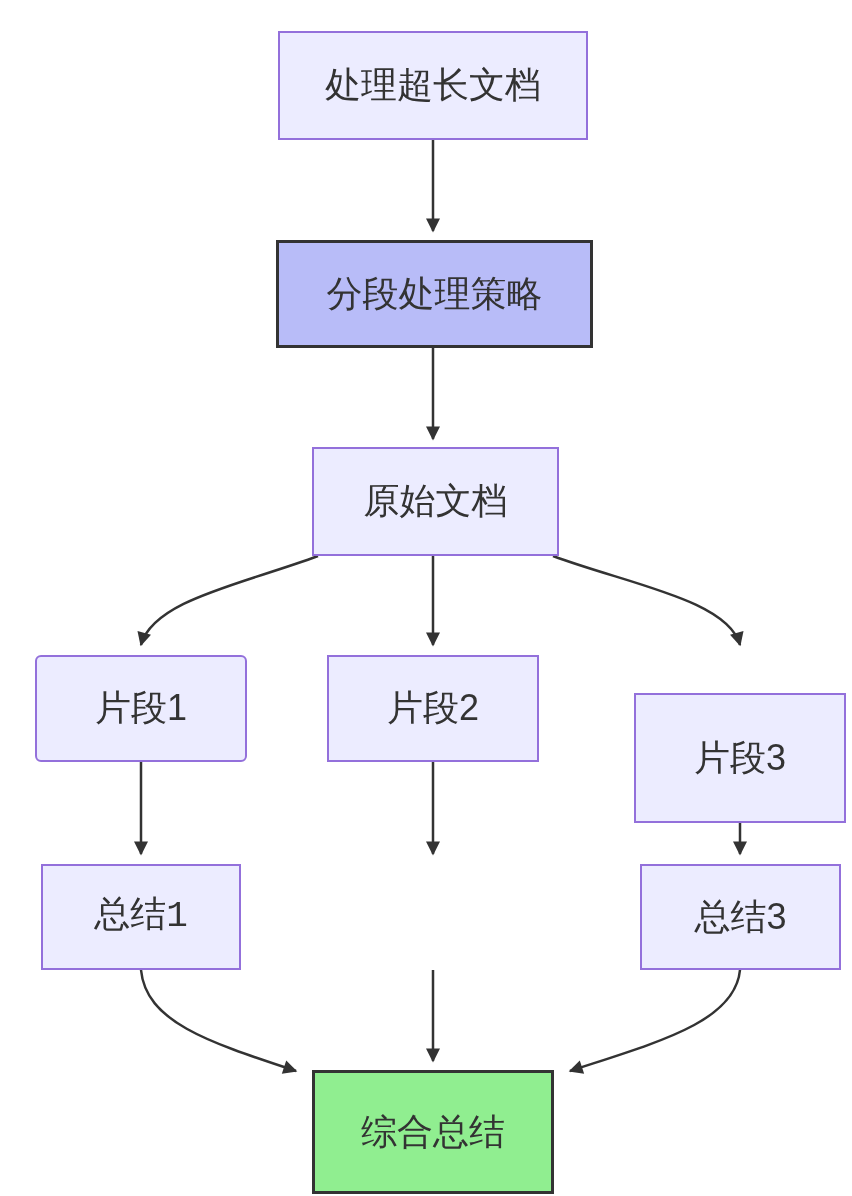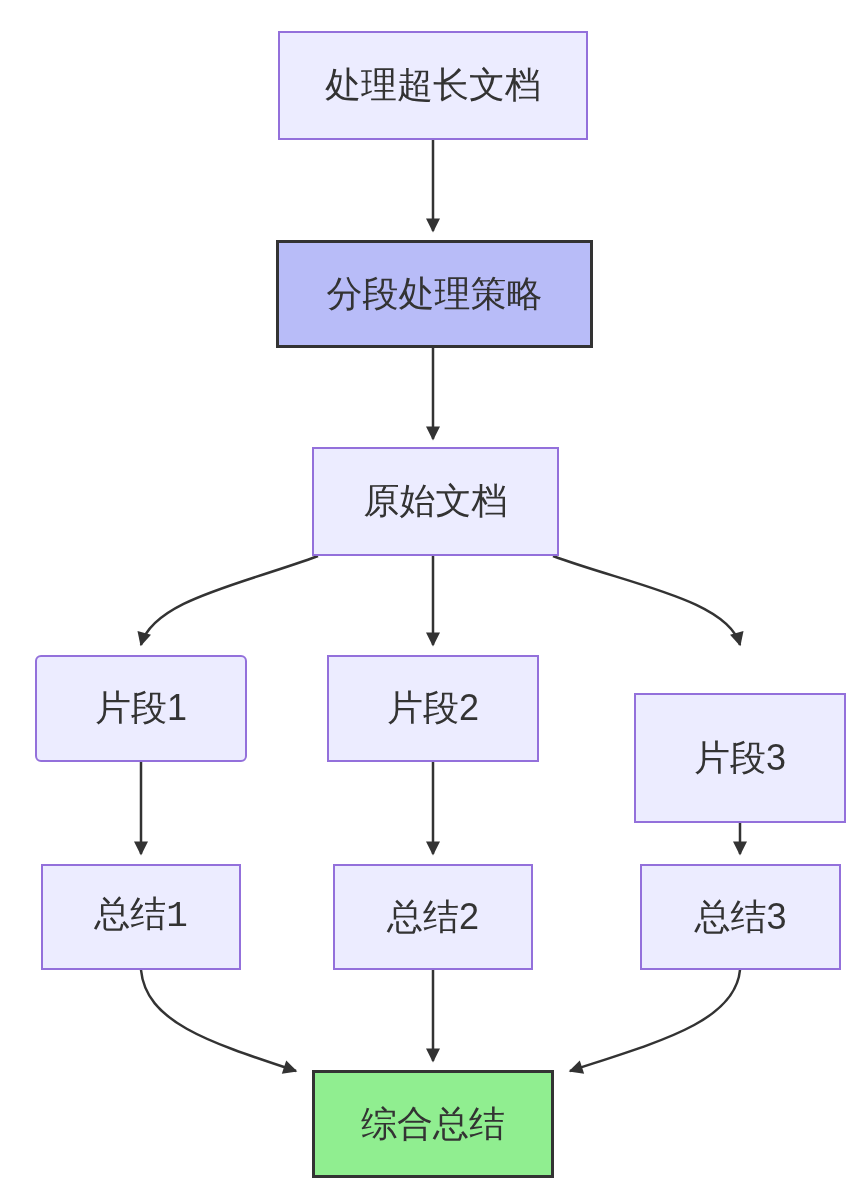--- a/index.html
+++ b/index.html
@@ -57,21 +57,21 @@
   }
   #node-process-doc   { left: 278px; top: 31px;   width: 310px; height: 109px; }
   #node-strategy      { left: 276px; top: 240px;  width: 317px; height: 108px; }
   #node-original-doc  { left: 312px; top: 447px;  width: 247px; height: 109px; }
   #node-segment1      { left: 35px;  top: 655px;  width: 212px; height: 107px; border-radius: 6px; }
   #node-segment2      { left: 327px; top: 655px;  width: 212px; height: 107px; }
   #node-segment3      { left: 634px; top: 655px;  width: 212px; height: 130px; margin-top: 38px; }
   #node-summary1      { left: 41px;  top: 864px;  width: 200px; height: 106px; font-family: Liberation Mono, monospace; }
   #node-summary2      { left: 333px; top: 864px;  width: 200px; height: 106px; }
   #node-summary3      { left: 640px; top: 864px;  width: 201px; height: 106px; }
-  #node-final-summary { left: 312px; top: 1070px; width: 242px; height: 108px; }
+  #node-final-summary { left: 312px; top: 1070px; width: 242px; height: 124px; }
 </style>
 </head>
 <body>
 
 <div class="canvas">
 
   <svg class="edges" viewBox="0 0 852 1196" xmlns="http://www.w3.org/2000/svg" aria-hidden="true">
     <defs>
       <marker id="arrowhead" viewBox="0 0 10 10" refX="9" refY="5" markerWidth="16" markerHeight="14" markerUnits="userSpaceOnUse" orient="auto-start-reverse">
         <path d="M 0 0 L 10 5 L 0 10 z"></path>
@@ -97,19 +97,18 @@
   <div class="node default" id="node-original-doc">原始文档</div>
 
   <div class="node default" id="node-segment1">片段1</div>
 
   <div class="node default" id="node-segment2">片段2</div>
 
   <div class="node default" id="node-segment3">片段3</div>
 
   <div class="node default" id="node-summary1">总结1</div>
 
-  <div class="node default" id="node-summary2">总结2</div>
 
   <div class="node default" id="node-summary3">总结3</div>
 
   <div class="node green" id="node-final-summary">综合总结</div>
 
 </div>
 
 </body></html>

